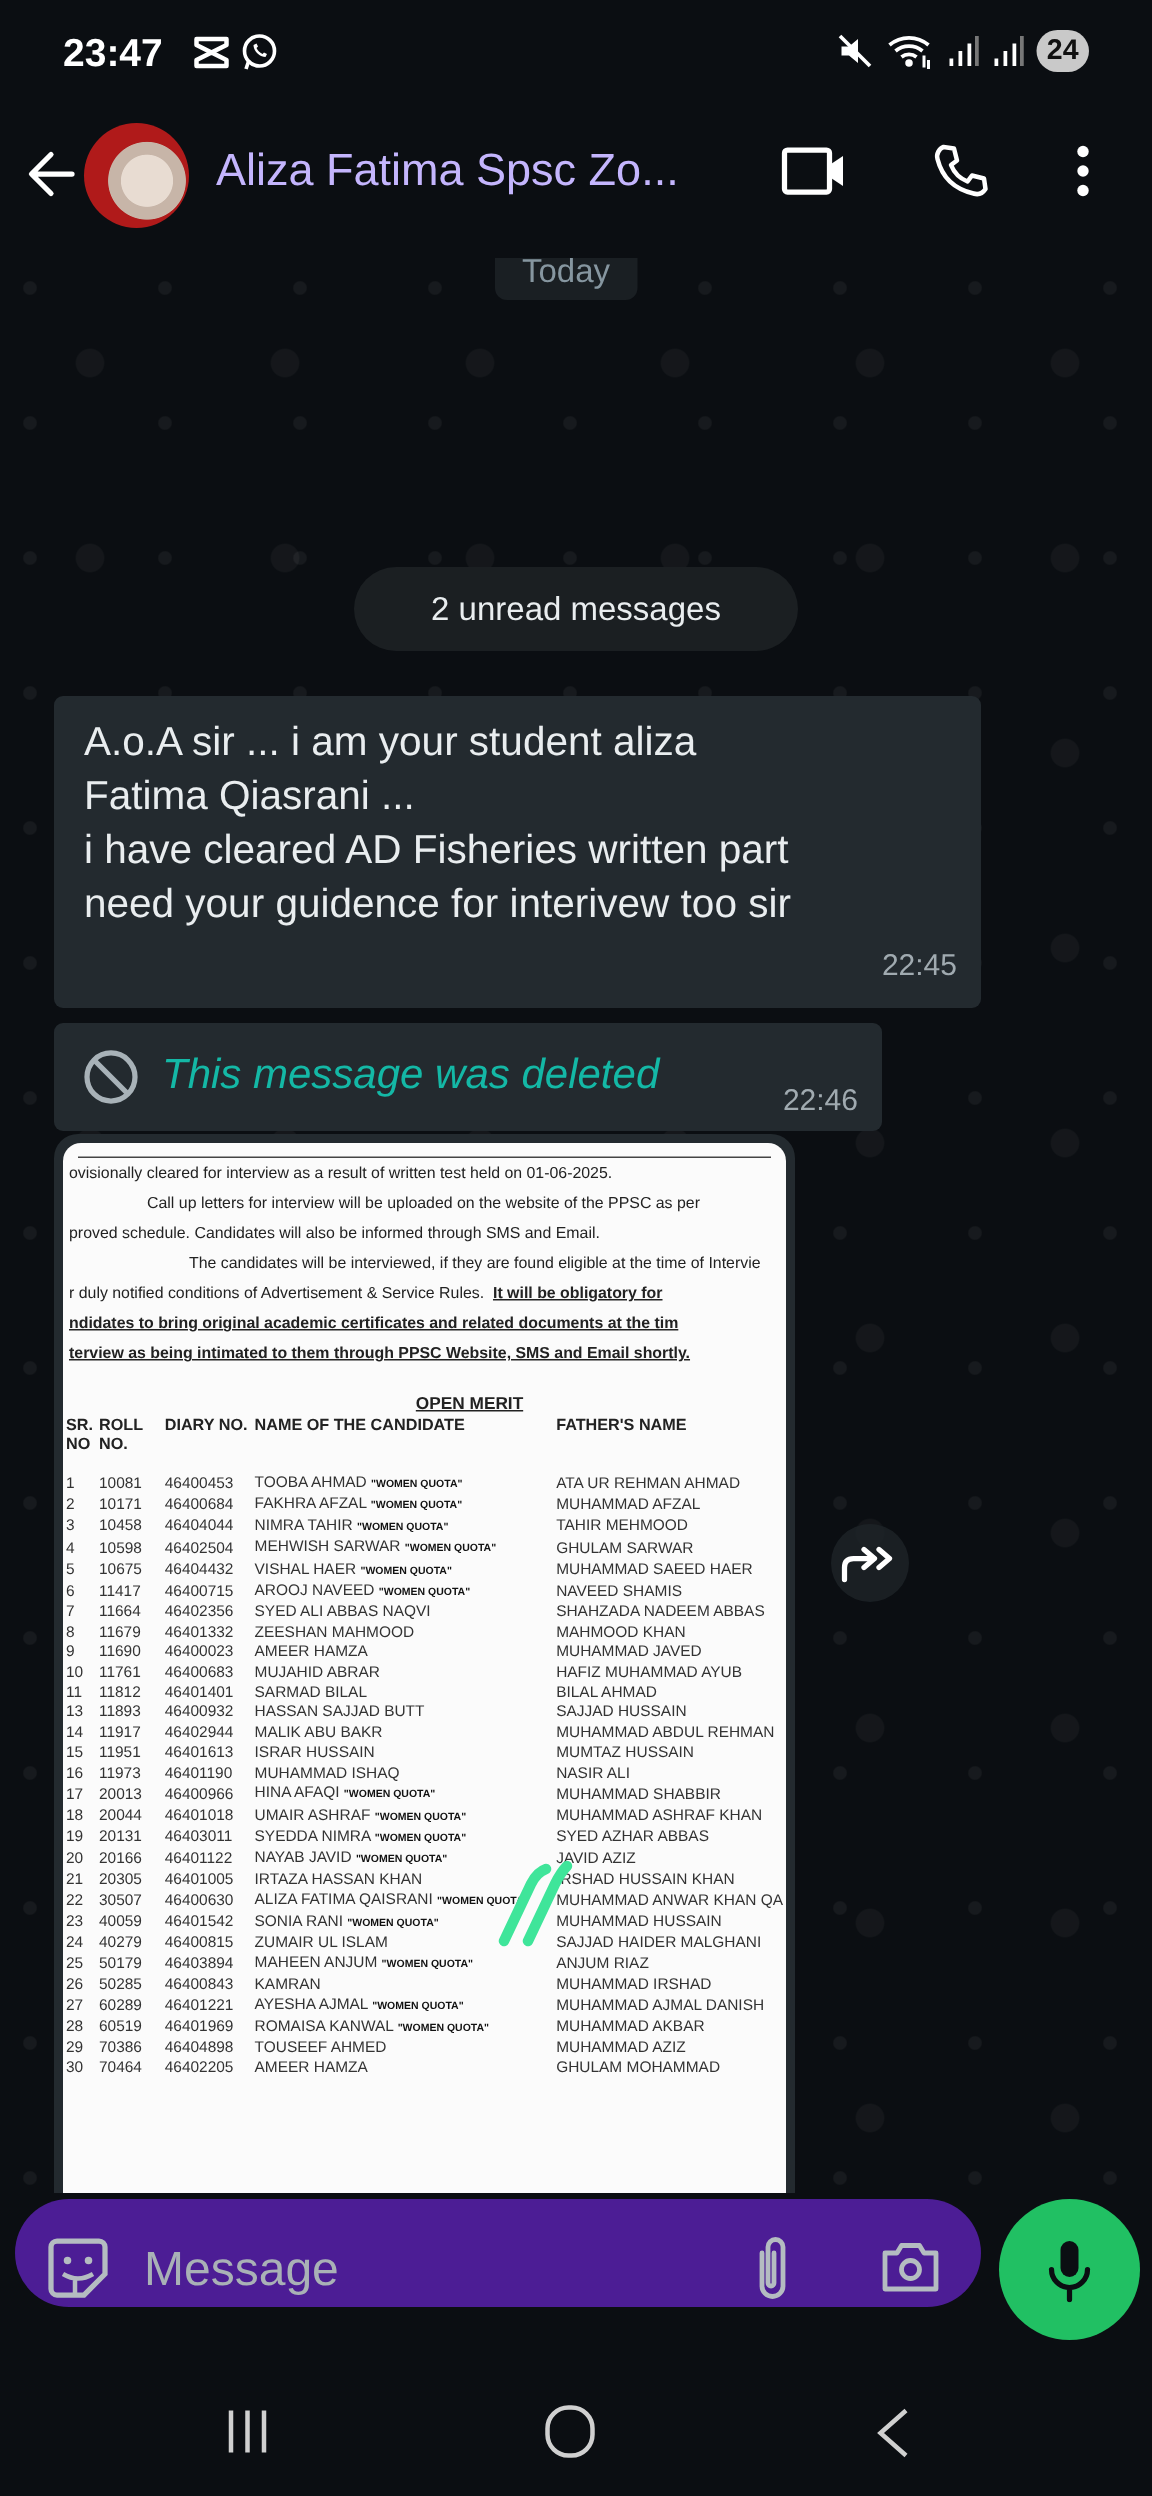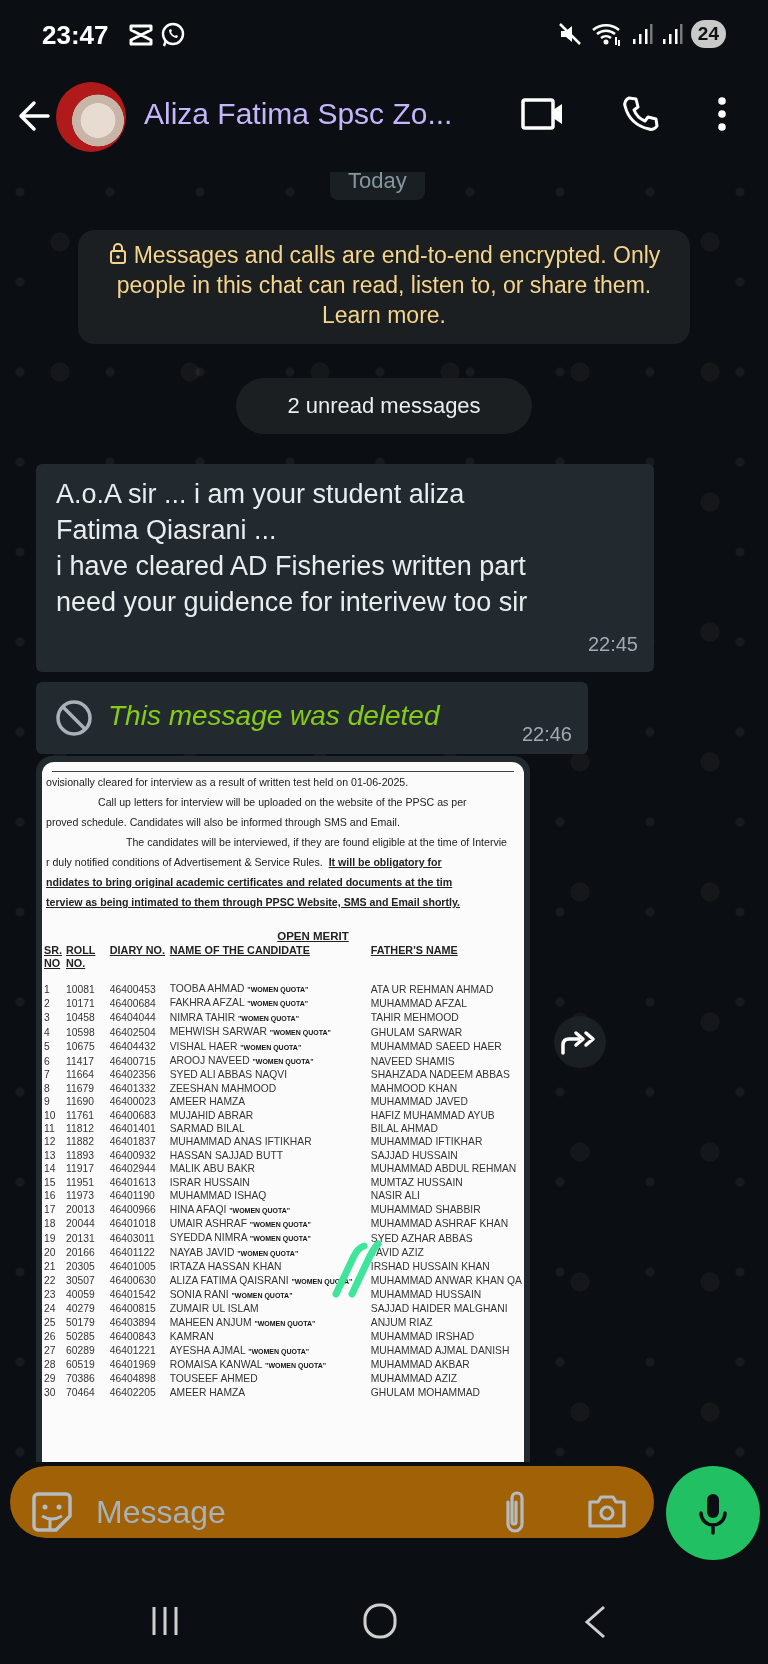--- a/index.html
+++ b/index.html
@@ -37,44 +37,44 @@
   .lock { display: inline-block; vertical-align: -2px; margin-right: 6px; }
 
   .unread-chip { position: absolute; left: 236px; top: 206px; width: 296px; height: 56px; background: #1b1f22; border-radius: 28px;
     color: #e9edef; font-size: 22px; text-align: center; line-height: 56px; }
 
   .bubble { position: absolute; background: #232a2f; border-radius: 6px; color: #e9edef; }
   .msg1 { left: 36px; top: 292px; width: 618px; height: 208px; padding: 12px 20px; font-size: 27px; line-height: 36px; }
   .msg1 .time { position: absolute; right: 16px; bottom: 10px; font-size: 20px; color: #a0aab0; }
   .msg2 { left: 36px; top: 510px; width: 552px; height: 72px; padding: 0 20px; }
   .msg2 .deleted-icon { position: absolute; left: 18px; top: 16px; }
-  .msg2 .deleted-text { position: absolute; left: 72px; top: 18px; font-size: 28px; font-style: italic; color: #84cc16; }
+  .msg2 .deleted-text { position: absolute; left: 72px; top: 18px; font-size: 28px; font-style: italic; color: #14b8a6; }
   .msg2 .time { position: absolute; right: 16px; bottom: 8px; font-size: 20px; color: #a0aab0; }
 
   .img-bubble { position: absolute; left: 36px; top: 584px; width: 494px; height: 860px; background: #232a2f; border-radius: 16px; padding: 6px; }
   .img-bubble .doc { width: 482px; height: 824px; background: #fbfbfb; border-radius: 12px; overflow: hidden; position: relative; color: #222;
     font-family: "Liberation Sans", sans-serif; }
   .doc .para { font-size: 10.6px; line-height: 20px; padding: 0 0 0 4px; white-space: nowrap; }
   .doc .ul { text-decoration: underline; font-weight: bold; }
   .doc .hdrline { height: 10px; border-bottom: 1px solid #444; margin: 0 10px 0 10px; }
   .doc .om { text-align: center; font-weight: bold; text-decoration: underline; font-size: 11.5px; margin-top: 18px; padding-left: 60px; }
   .doc table { border-collapse: collapse; font-size: 10.3px; margin-top: 2px; }
-  .doc th { text-align: left; font-weight: bold; text-decoration: underline; vertical-align: top; padding: 0 2px; font-size: 10.8px; line-height: 13px; margin-top: 21px; }
+  .doc th { text-align: left; font-weight: bold; vertical-align: top; padding: 0 2px; font-size: 10.8px; line-height: 13px; margin-top: 21px; }
   .doc td { padding: 0 2px; line-height: 13.4px; white-space: nowrap; color: #333; }
   .doc .wq { font-size: 7px; font-weight: bold; color: #111; }
   .doc .c0 { width: 18px; } .doc .c1 { width: 46px; } .doc .c2 { width: 62px; } .doc .c3 { width: 204px; }
   .img-time { position: absolute; right: 12px; bottom: 8px; font-size: 22px; color: #0369a1; text-shadow: 0 0 4px rgba(0,0,0,0.6); margin-left: 48px; }
   .img-fade { position: absolute; right: 0; bottom: 0; width: 240px; height: 80px; background: linear-gradient(135deg, transparent 40%, rgba(70,70,70,0.6)); }
 
   .forward-btn { position: absolute; left: 554px; top: 844px; width: 52px; height: 52px; border-radius: 50%; background: rgba(30,36,40,0.8); display: flex; align-items: center; justify-content: center; }
 
   .highlight-mark { position: absolute; left: 332px; top: 1238px; }
 
   
-  .input-bar { position: absolute; left: 10px; top: 1466px; width: 644px; height: 72px; background: #a16207; border-radius: 46px; }
+  .input-bar { position: absolute; left: 10px; top: 1466px; width: 644px; height: 72px; background: #4c1d95; border-radius: 46px; }
   .emoji-btn { position: absolute; left: 20px; top: 24px; }
   .msg-input { position: absolute; left: 86px; top: 22px; width: 380px; height: 48px; background: transparent; border: none; outline: none;
     color: #e9edef; font-size: 32px; font-family: "Liberation Sans", sans-serif; }
   .msg-input::placeholder { color: #a9b1b6; }
   .attach-btn { position: absolute; left: 490px; top: 24px; }
   .camera-btn { position: absolute; left: 576px; top: 24px; }
   .mic-btn { position: absolute; left: 666px; top: 1466px; width: 94px; height: 94px; border-radius: 50%; background: #21c063; display: flex; align-items: center; justify-content: center; }
 
   
   .nav-bar { position: absolute; top: 1564px; left: 0; width: 768px; height: 100px; background: #0b0e12; }
@@ -147,27 +147,20 @@
         <circle cx="10" cy="7" r="3.8" fill="#fff"></circle>
         <circle cx="10" cy="20" r="3.8" fill="#fff"></circle>
         <circle cx="10" cy="33" r="3.8" fill="#fff"></circle>
       </svg>
   </div>
 </div>
 
 <div class="chat-area">
   <div class="date-chip">Today</div>
 
-  <div class="e2e-notice">
-    <svg class="lock" width="20" height="24" viewBox="0 0 20 24">
-        <rect x="3" y="10" width="14" height="12" rx="2" fill="none" stroke="#f5d48c" stroke-width="2"></rect>
-        <path d="M6 10V7a4 4 0 0 1 8 0v3" fill="none" stroke="#f5d48c" stroke-width="2"></path>
-        <circle cx="10" cy="16" r="1.8" fill="#f5d48c"></circle>
-      </svg><span>Messages and calls are end-to-end encrypted. Only people in this chat can read, listen to, or share them. Learn more.</span>
-  </div>
 
   <div class="unread-chip">2 unread messages</div>
 
   <div class="bubble msg1">
     <div>A.o.A sir ... i am your student aliza</div>
     <div>Fatima Qiasrani ...</div>
     <div>i have cleared AD Fisheries written part</div>
     <div>need your guidence for interivew too sir</div>
     <span class="time">22:45</span>
   </div>
@@ -278,27 +271,20 @@
               <td><span>HAFIZ MUHAMMAD AYUB</span></td>
             </tr>
             <tr>
               <td class="c0"><span>11</span></td>
               <td class="c1"><span>11812</span></td>
               <td class="c2"><span>46401401</span></td>
               <td class="c3"><span>SARMAD BILAL</span></td>
               <td><span>BILAL AHMAD</span></td>
             </tr>
             <tr>
-              <td class="c0"><span>12</span></td>
-              <td class="c1"><span>11882</span></td>
-              <td class="c2"><span>46401837</span></td>
-              <td class="c3"><span>MUHAMMAD ANAS IFTIKHAR</span></td>
-              <td><span>MUHAMMAD IFTIKHAR</span></td>
-            </tr>
-            <tr>
               <td class="c0"><span>13</span></td>
               <td class="c1"><span>11893</span></td>
               <td class="c2"><span>46400932</span></td>
               <td class="c3"><span>HASSAN SAJJAD BUTT</span></td>
               <td><span>SAJJAD HUSSAIN</span></td>
             </tr>
             <tr>
               <td class="c0"><span>14</span></td>
               <td class="c1"><span>11917</span></td>
               <td class="c2"><span>46402944</span></td>

